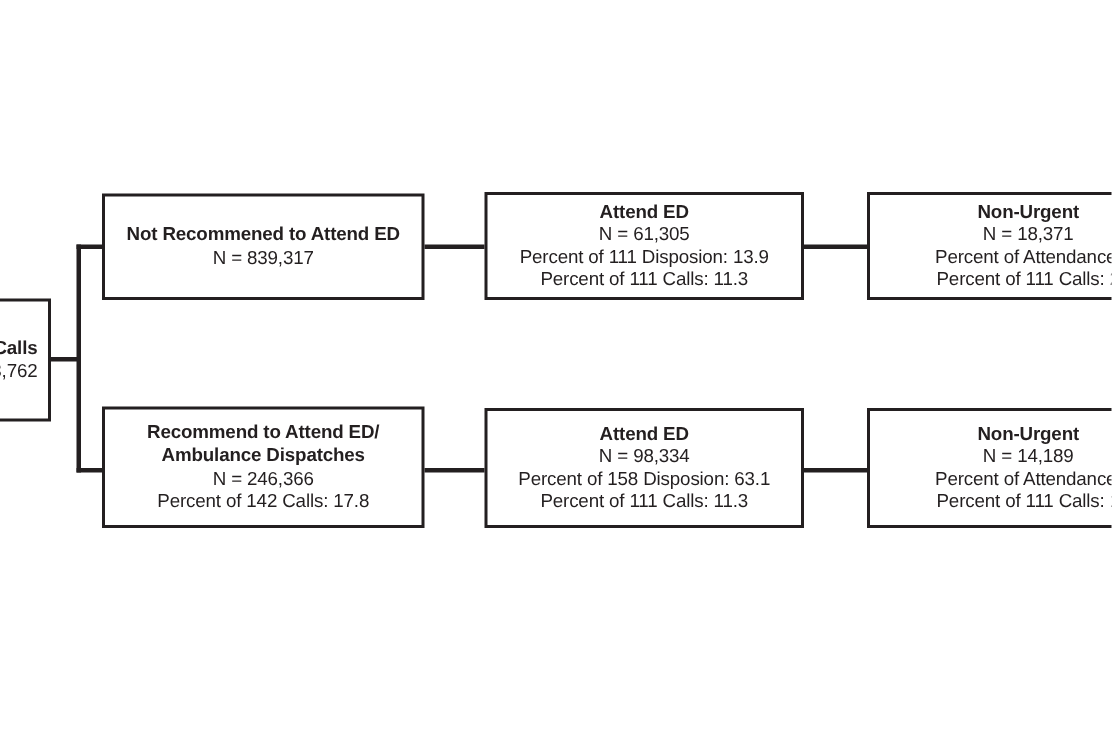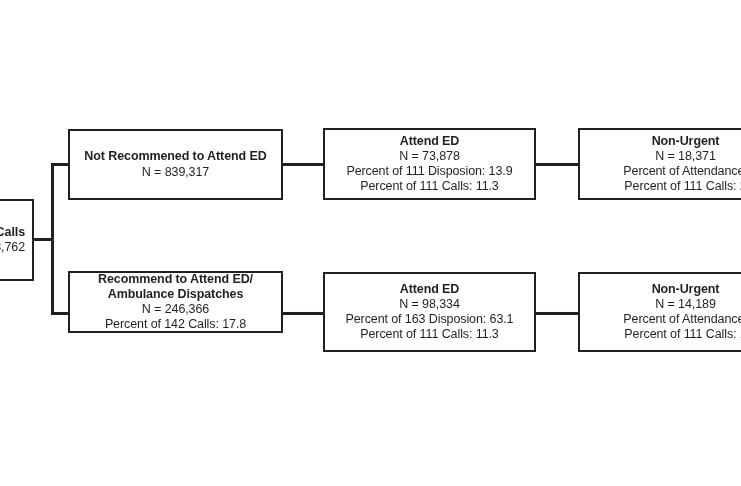--- a/index.html
+++ b/index.html
@@ -83,21 +83,21 @@
     top: 128px;
     width: 215px;
     height: 72px;
   }
 
   
   #node-rec {
     left: 68px;
     top: 271px;
     width: 215px;
-    height: 62px;
+    height: 81px;
   }
   #node-attend-bot {
     left: 323px;
     top: 272px;
     width: 213px;
     height: 80px;
   }
   #node-nonurgent-bot {
     left: 578px;
     top: 272px;
@@ -149,21 +149,21 @@
     <div class="ln">3,762</div>
   </div>
 
   <div class="node" id="node-not-rec">
     <div class="ttl">Not Recommened to Attend ED</div>
     <div class="ln">N = 839,317</div>
   </div>
 
   <div class="node" id="node-attend-top">
     <div class="ttl">Attend ED</div>
-    <div class="ln">N = 73,878</div>
+    <div class="ln">N = 61,305</div>
     <div class="ln">Percent of 111 Disposion: 13.9</div>
     <div class="ln">Percent of 111 Calls: 11.3</div>
   </div>
 
   <div class="node" id="node-nonurgent-top">
     <div class="ttl">Non-Urgent</div>
     <div class="ln">N = 18,371</div>
     <div class="ln">Percent of Attendance:</div>
     <div class="ln">Percent of 111 Calls: 2</div>
   </div>
@@ -171,21 +171,21 @@
   <div class="node" id="node-rec">
     <div class="ttl">Recommend to Attend ED/</div>
     <div class="ttl">Ambulance Dispatches</div>
     <div class="ln">N = 246,366</div>
     <div class="ln">Percent of 142 Calls: 17.8</div>
   </div>
 
   <div class="node" id="node-attend-bot">
     <div class="ttl">Attend ED</div>
     <div class="ln">N = 98,334</div>
-    <div class="ln">Percent of 163 Disposion: 63.1</div>
+    <div class="ln">Percent of 158 Disposion: 63.1</div>
     <div class="ln">Percent of 111 Calls: 11.3</div>
   </div>
 
   <div class="node" id="node-nonurgent-bot">
     <div class="ttl">Non-Urgent</div>
     <div class="ln">N = 14,189</div>
     <div class="ln">Percent of Attendance:</div>
     <div class="ln">Percent of 111 Calls: 1</div>
   </div>
 

